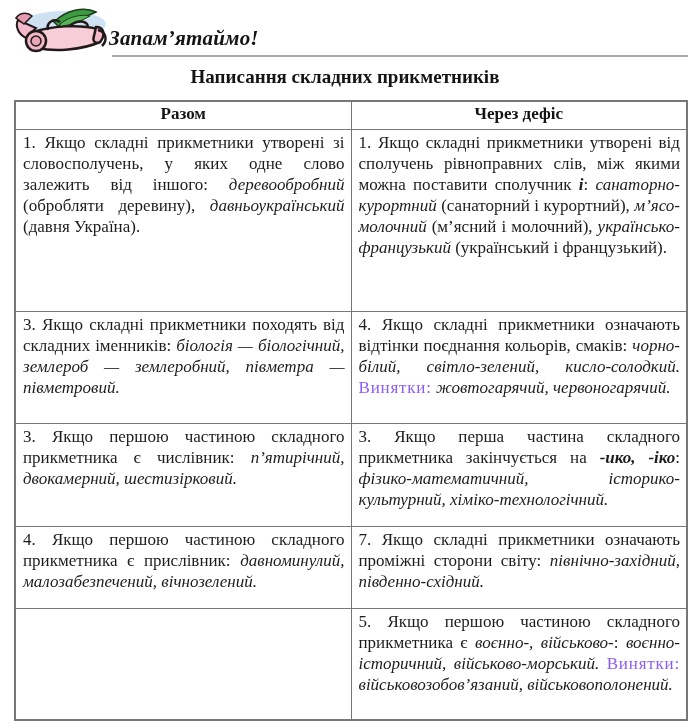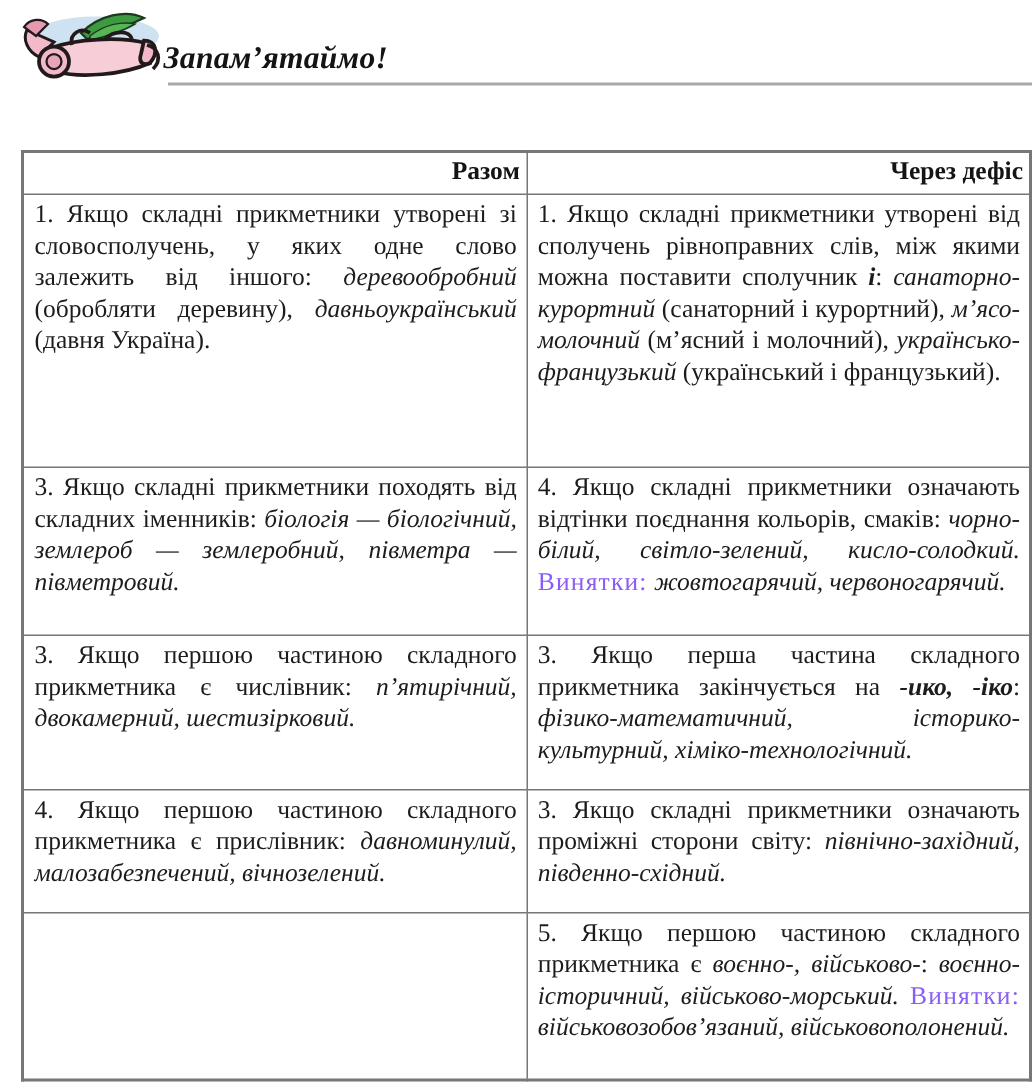--- a/index.html
+++ b/index.html
@@ -65,21 +65,21 @@
   }
   table.rules th, table.rules td {
     border: 1px solid #777777;
     vertical-align: top;
     width: 50%;
   }
   table.rules th {
     height: 24px;
     font-size: 17px;
     font-weight: bold;
-    text-align: right;
+    text-align: center;
     padding: 2px 4px 1px;
     color: #141414;
   }
   table.rules td {
     font-size: 17px;
     line-height: 21px;
     text-align: justify;
     padding: 2px 6px 3px 7px;
     margin-left: 12px;
   }
@@ -114,20 +114,21 @@
 
     <path d="M86 25 C 94 25, 96 33, 90 40 C 86 42, 82 40, 84 34 Z" fill="#f2b9ca" stroke="#221a1a" stroke-width="2.5"></path>
 
     <path d="M38 28 C 36 20, 44 16, 50 20" fill="none" stroke="#221a1a" stroke-width="2.5"></path>
     <path d="M60 24 C 66 18, 76 18, 78 24" fill="none" stroke="#221a1a" stroke-width="2.5"></path>
     <path d="M88 28 C 96 30, 98 38, 92 44" fill="none" stroke="#221a1a" stroke-width="2.5"></path>
   </svg>
 
   <div class="memo-heading">Запам’ятаймо!</div>
   <div class="memo-rule"></div>
+  <div class="page-title">Написання складних прикметників</div>
 
   <table class="rules">
     <thead>
       <tr>
         <th>Разом</th>
         <th>Через дефіс</th>
       </tr>
     </thead>
     <tbody>
       <tr>
@@ -137,21 +138,21 @@
       <tr>
         <td class="r2"><span class="seg-n">3. Якщо складні прикметники походять від складних іменників: </span><span class="seg-i">біологія — біологічний, землероб — землеробний, півметра — півметровий.</span></td>
         <td class="r2"><span class="seg-n">4. Якщо складні прикметники означають відтінки поєднання кольорів, смаків: </span><span class="seg-i">чорно-білий, світло-зелений, кисло-солодкий.</span><span class="seg-n"> </span><span class="seg-ex">Винятки:</span><span class="seg-i"> жовтогарячий, червоногарячий.</span></td>
       </tr>
       <tr>
         <td class="r3"><span class="seg-n">3. Якщо першою частиною складного прикметника є числівник: </span><span class="seg-i">п’ятирічний, двокамерний, шестизірковий.</span></td>
         <td class="r3"><span class="seg-n">3. Якщо перша частина складного прикметника закінчується на </span><span class="seg-bi">-ико, -іко</span><span class="seg-n">: </span><span class="seg-i">фізико-математичний, історико-культурний, хіміко-технологічний.</span></td>
       </tr>
       <tr>
         <td class="r4"><span class="seg-n">4. Якщо першою частиною складного прикметника є прислівник: </span><span class="seg-i">давноминулий, малозабезпечений, вічнозелений.</span></td>
-        <td class="r4"><span class="seg-n">3. Якщо складні прикметники означають проміжні сторони світу: </span><span class="seg-i">північно-західний, південно-східний.</span></td>
+        <td class="r4"><span class="seg-n">7. Якщо складні прикметники означають проміжні сторони світу: </span><span class="seg-i">північно-західний, південно-східний.</span></td>
       </tr>
       <tr>
         <td class="r5"></td>
         <td class="r5"><span class="seg-n">5. Якщо першою частиною складного прикметника є </span><span class="seg-i">воєнно-, військово-</span><span class="seg-n">: </span><span class="seg-i">воєнно-історичний, військово-морський.</span><span class="seg-n"> </span><span class="seg-ex">Винятки:</span><span class="seg-i"> військовозобов’язаний, військовополонений.</span></td>
       </tr>
     </tbody>
   </table>
 
 </div>
 

